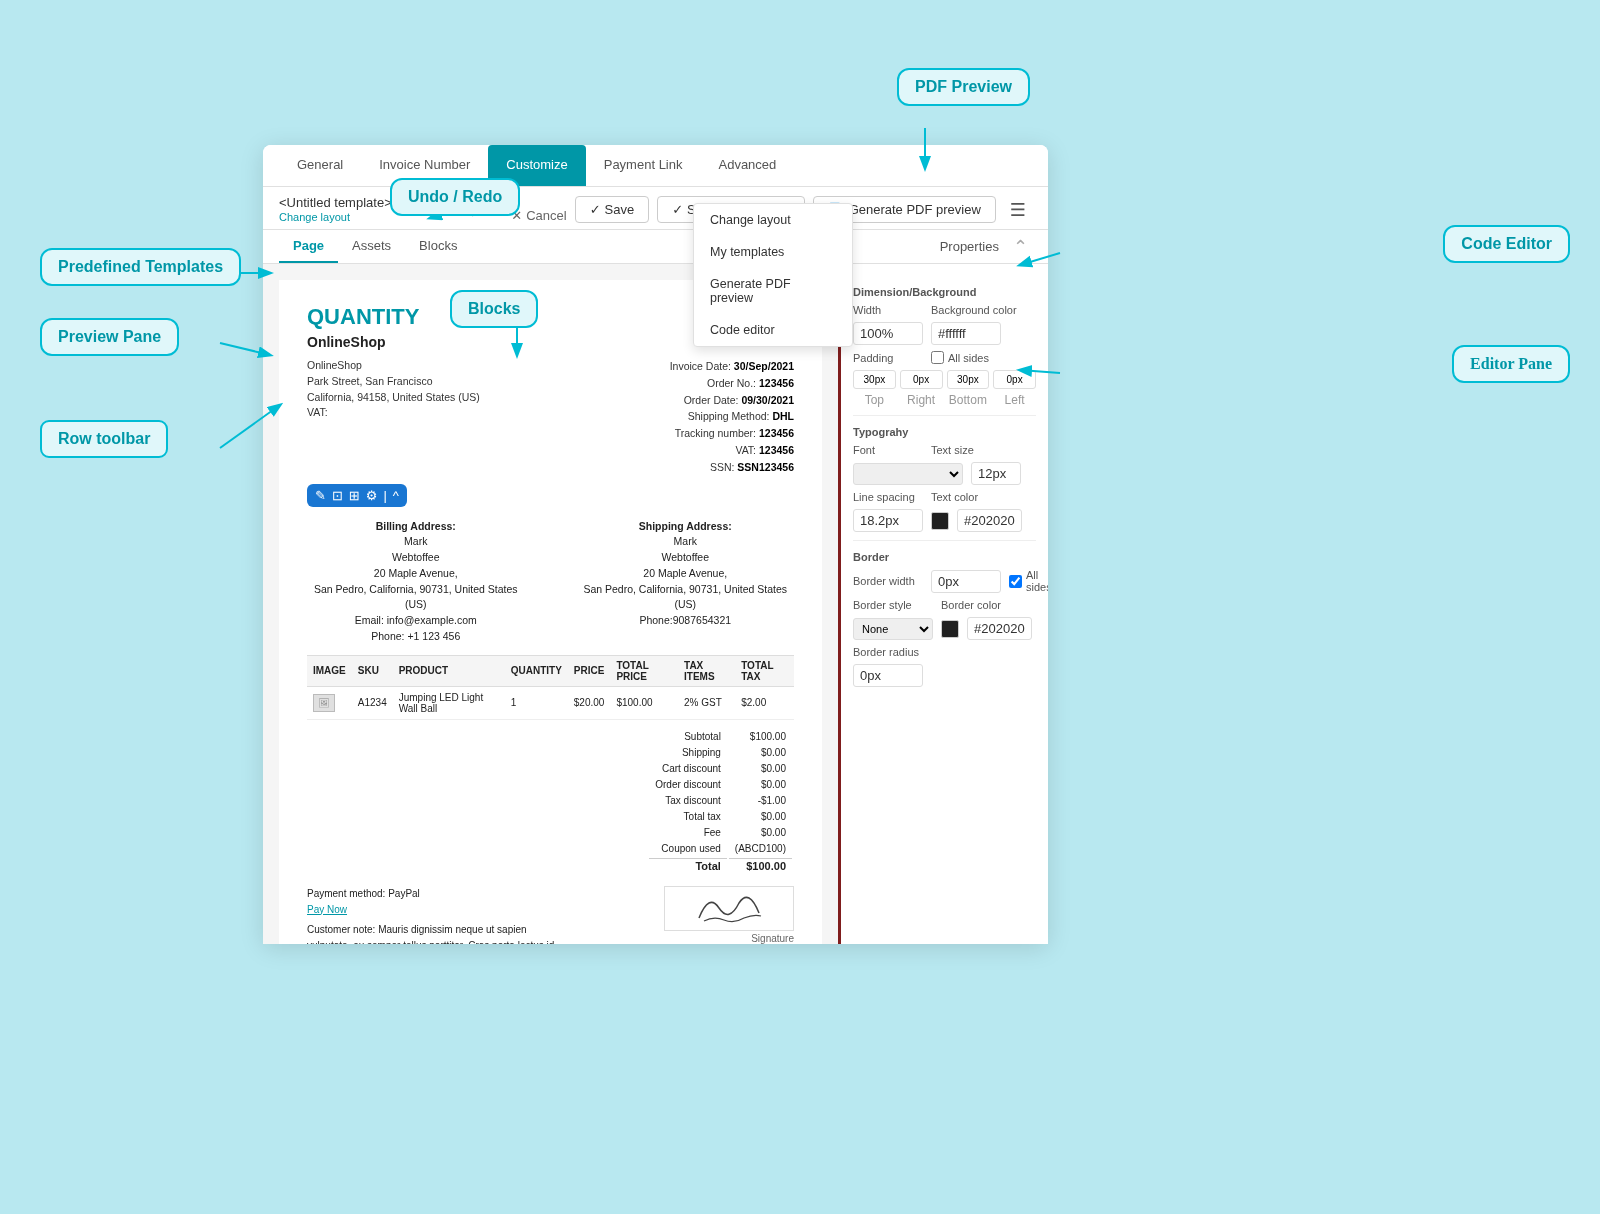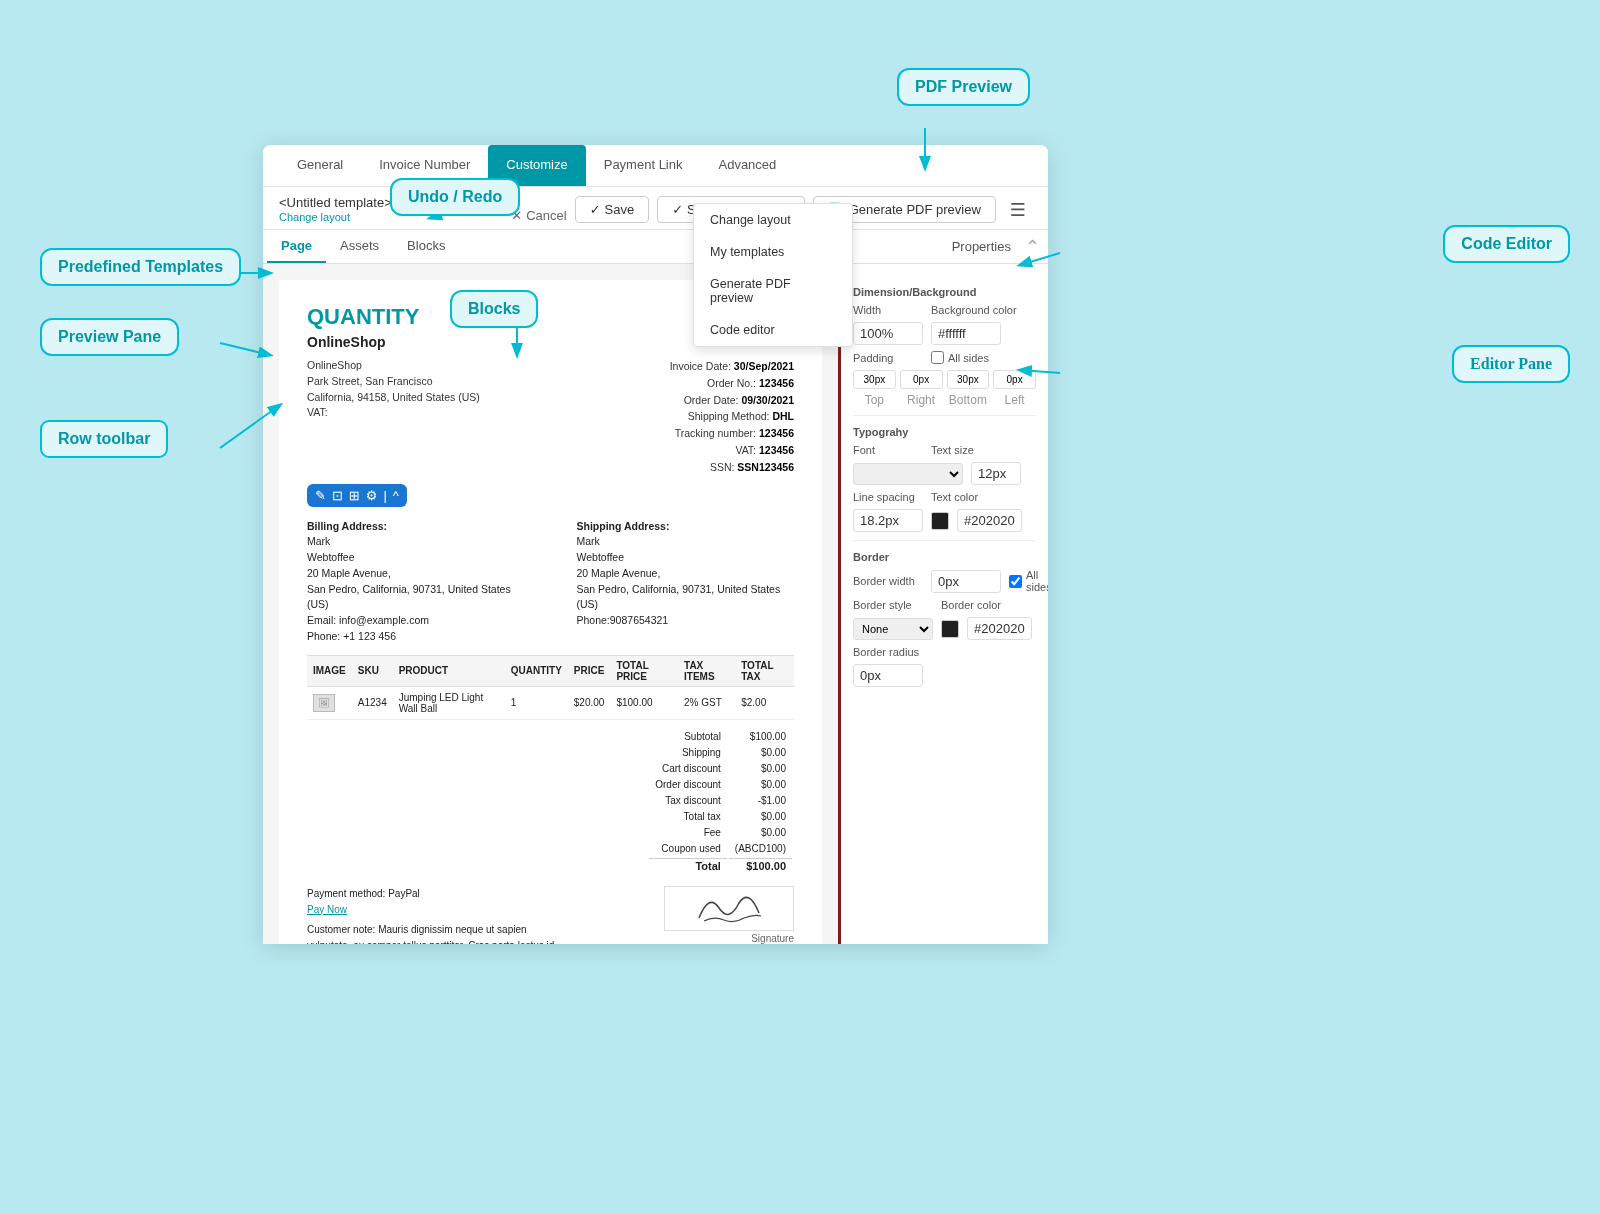--- a/index.html
+++ b/index.html
@@ -229,20 +229,21 @@
     }
     .row-toolbar-icon {
       color: #fff;
       font-size: 13px;
       cursor: pointer;
     }
     .address-section {
       display: flex;
       gap: 52px;
       margin: 6px 0 10px 0;
+      text-align: center;
     }
     .address-block { font-size: 10.5px; line-height: 1.5; }
     .address-block strong { font-size: 10.5px; }
 
     
     .invoice-table {
       width: 100%;
       border-collapse: collapse;
       margin: 8px 0;
       font-size: 10px;
@@ -560,21 +561,21 @@
       <span>✓</span>
       <span>Save and activate</span>
     </button>
     <button class="btn-pdf-preview">
       <span>📄</span>
       <span>Generate PDF preview</span>
     </button>
     <button class="btn-menu">☰</button>
   </div>
 
-  <div style="display:flex;border-bottom:1px solid #e0e0e0;background:#fff;align-items:center;padding:0 4px;">
+  <div style="display:flex;border-bottom:1px solid #e0e0e0;background:#fff;align-items:center;padding:0 16px;">
     <div class="sub-tab active">Page</div>
     <div class="sub-tab">Assets</div>
     <div class="sub-tab">Blocks</div>
     <div style="flex:1;"></div>
     <div style="font-size:13px;color:#555;padding:8px 10px;">Properties</div>
     <div class="sub-tab-chevron">⌃</div>
   </div>
 
   <div class="content-area">
 

